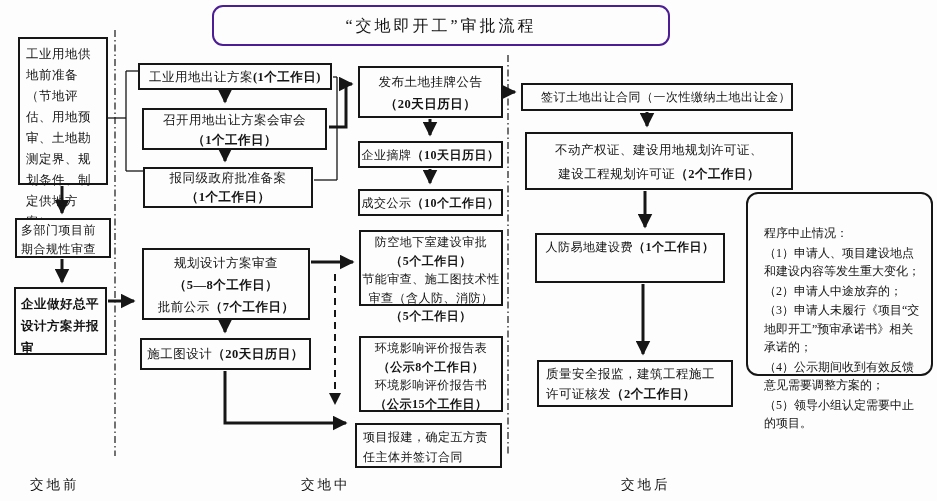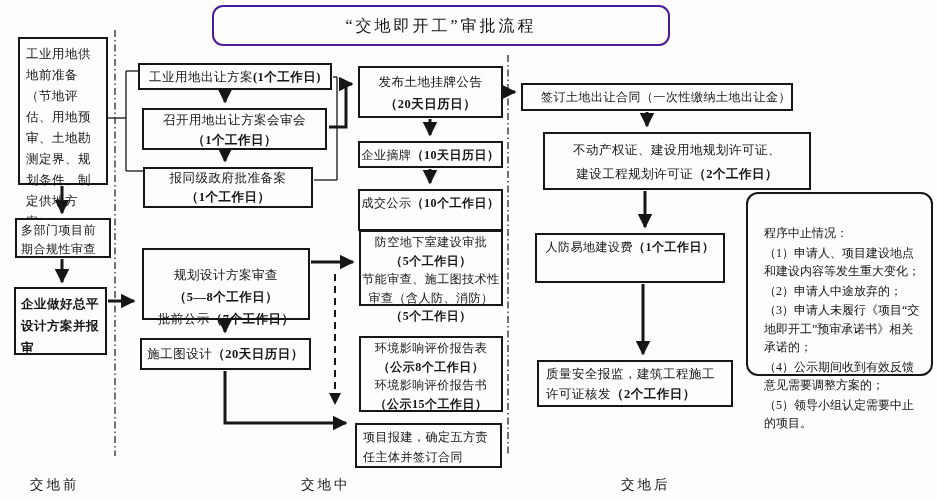--- a/index.html
+++ b/index.html
@@ -120,40 +120,40 @@
   <div class="box" style="left:142px;top:108px;width:185px;height:42px;padding-top:0;line-height:20px;">
     <div class="ln">召开用地出让方案会审会</div>
     <b class="ln">（1个工作日）</b>
   </div>
 
   <div class="box" style="left:143px;top:167px;width:170px;height:41px;line-height:19px;">
     <div class="ln">报同级政府批准备案</div>
     <b class="ln">（1个工作日）</b>
   </div>
 
-  <div class="box" style="left:142px;top:248px;width:168px;height:72px;padding-top:14px;line-height:22px;">
+  <div class="box" style="left:142px;top:248px;width:168px;height:72px;padding-top:2px;line-height:22px;">
     <div class="ln">规划设计方案审查</div>
     <b class="ln">（5—8个工作日）</b>
     <div class="ln"><span>批前公示</span><b>（7个工作日）</b></div>
   </div>
 
   <div class="box" style="left:140px;top:338px;width:171px;height:32px;line-height:28px;">
     <span class="ln"><span>施工图设计</span><b>（20天日历日）</b></span>
   </div>
 
   <div class="box" style="left:358px;top:66px;width:145px;height:52px;padding-top:3px;line-height:22px;">
     <div class="ln">发布土地挂牌公告</div>
     <b class="ln">（20天日历日）</b>
   </div>
 
   <div class="box" style="left:358px;top:141px;width:145px;height:27px;line-height:24px;font-size:12px;">
     <span class="ln"><span>企业摘牌</span><b>（10天日历日）</b></span>
   </div>
 
-  <div class="box" style="left:358px;top:189px;width:145px;height:42px;line-height:24px;font-size:12px;">
+  <div class="box" style="left:358px;top:189px;width:145px;height:27px;line-height:24px;font-size:12px;">
     <span class="ln"><span>成交公示</span><b>（10个工作日）</b></span>
   </div>
 
   <div class="box" style="left:359px;top:230px;width:144px;height:76px;padding-top:1px;line-height:18.5px;font-size:12px;">
     <div class="ln">防空地下室建设审批</div>
     <b class="ln">（5个工作日）</b>
     <div class="ln">节能审查、施工图技术性</div>
     <div class="ln">审查（含人防、消防）</div>
     <b class="ln">（5个工作日）</b>
   </div>
@@ -166,21 +166,21 @@
   </div>
 
   <div class="box left" style="left:355px;top:423px;width:147px;height:45px;padding:2px 6px;line-height:20px;font-size:12px;">
     <span>项目报建，确定五方责任主体并签订合同</span>
   </div>
 
   <div class="box" style="left:521px;top:83px;width:272px;height:28px;line-height:25px;font-size:12px;text-align:right;">
     <span class="ln">签订土地出让合同（一次性缴纳土地出让金）</span>
   </div>
 
-  <div class="box" style="left:543px;top:132px;width:268px;height:58px;padding-top:4px;line-height:24px;font-size:12.5px;">
+  <div class="box" style="left:525px;top:132px;width:268px;height:58px;padding-top:4px;line-height:24px;font-size:12.5px;">
     <div class="ln">不动产权证、建设用地规划许可证、</div>
     <div class="ln"><span>建设工程规划许可证</span><b>（2个工作日）</b></div>
   </div>
 
   <div class="box" style="left:535px;top:233px;width:190px;height:50px;padding-top:2px;line-height:21px;font-size:12px;">
     <div class="ln"><span>人防易地建设费</span><b>（1个工作日）</b></div>
   </div>
 
   <div class="box left" style="left:537px;top:360px;width:196px;height:47px;padding:2px 7px;line-height:20px;font-size:12.5px;">
     <span>质量安全报监，建筑工程施工许可证核发</span><b>（2个工作日）</b>

